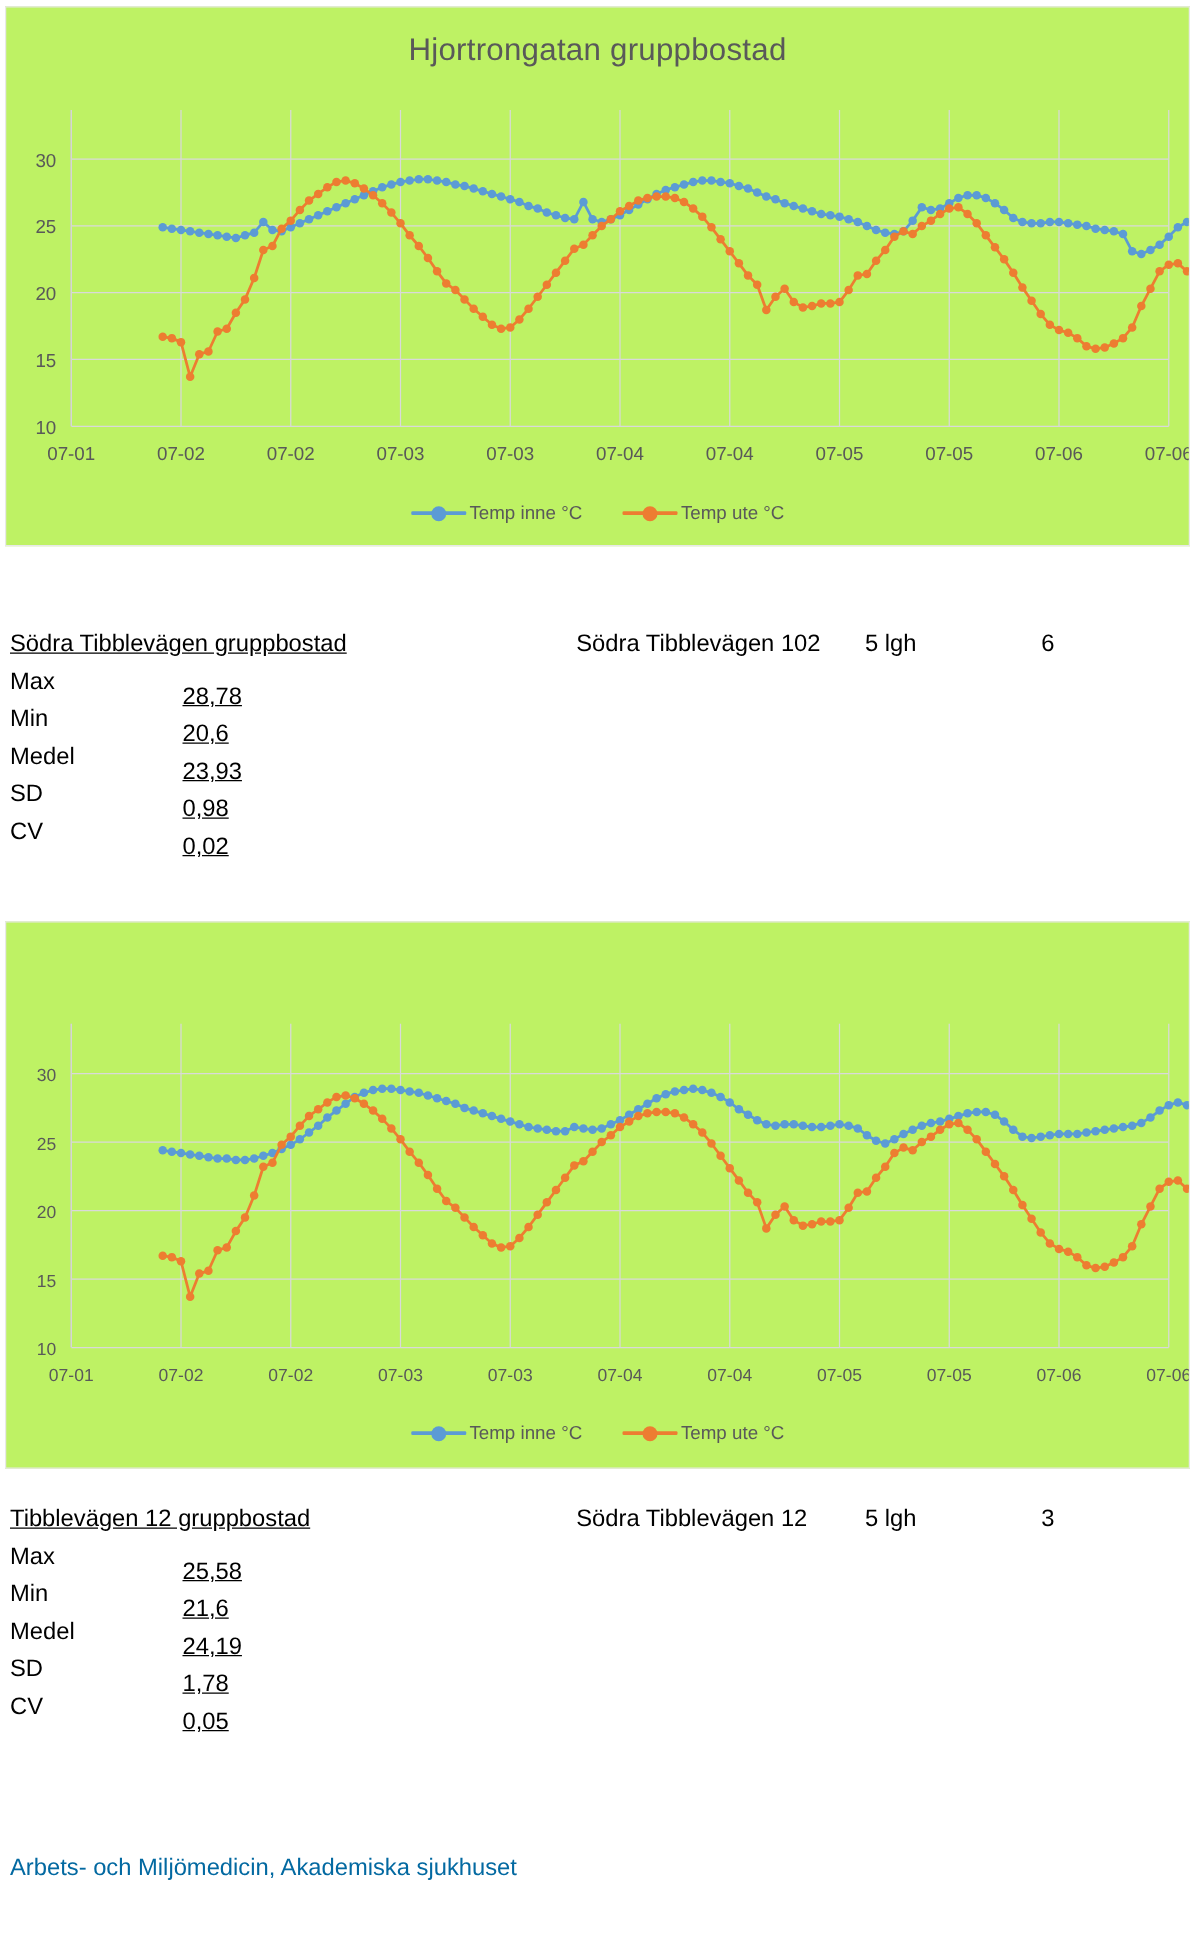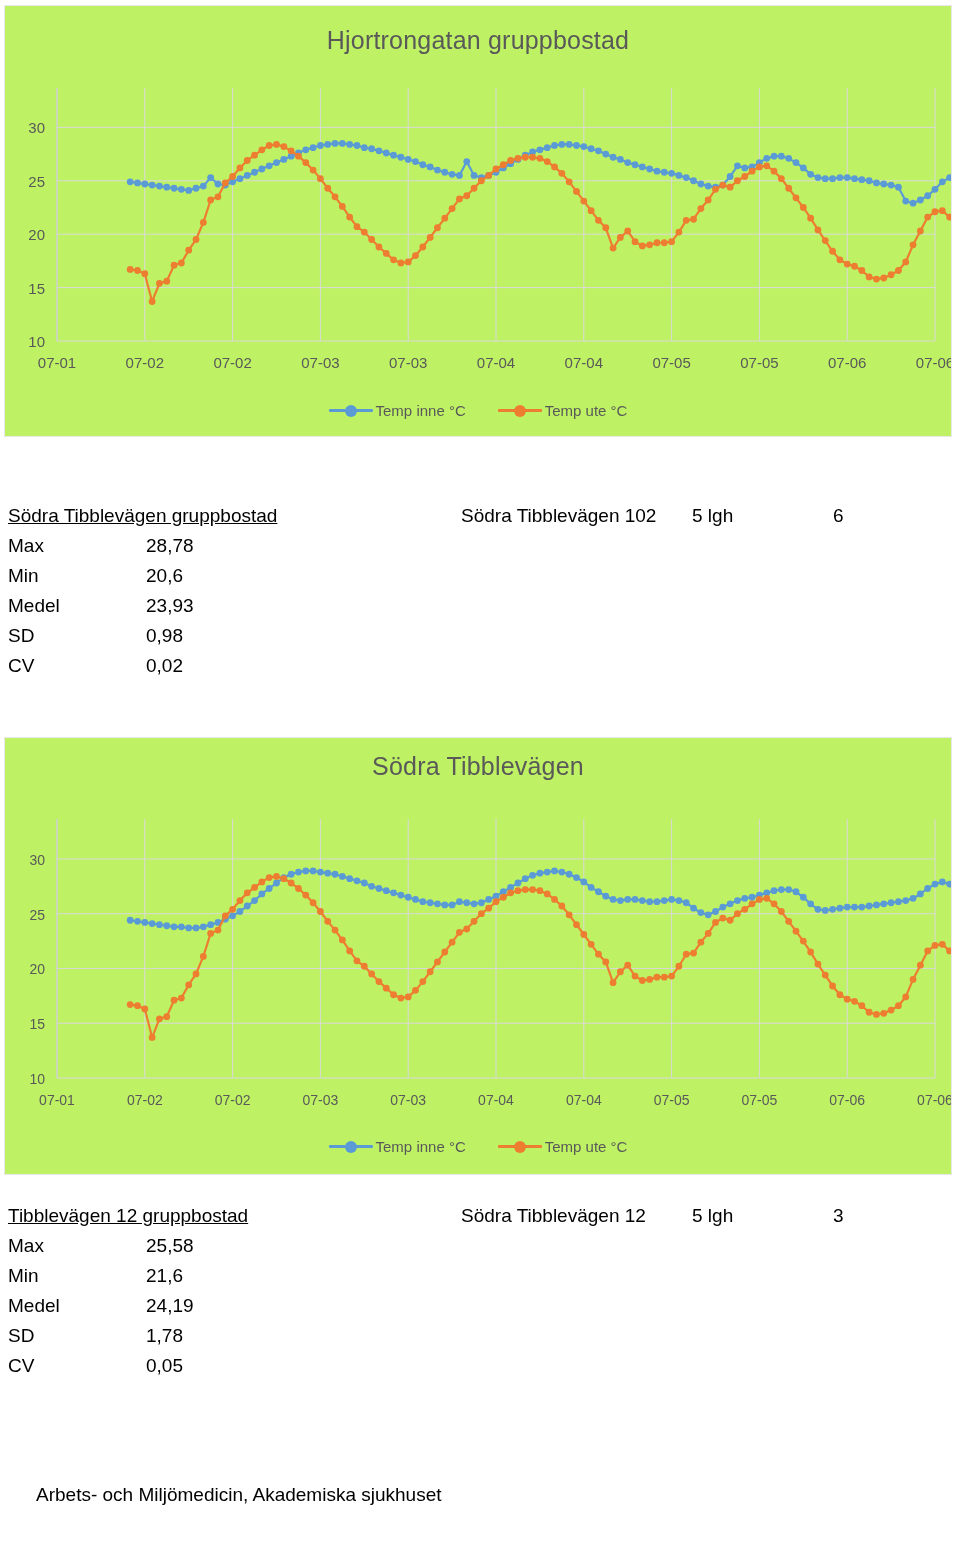--- a/index.html
+++ b/index.html
@@ -51,23 +51,23 @@
   .stats-header{position:relative;height:30px;}
   .stats-title{
     position:absolute;left:0;top:0;
     text-decoration:underline;white-space:nowrap;
   }
   .stats-addr{position:absolute;left:416px;top:0;white-space:nowrap;margin-left:37px;}
   .stats-lgh{position:absolute;left:684px;top:0;white-space:nowrap;}
   .stats-count{position:absolute;left:825px;top:0;white-space:nowrap;}
   .stats-row{position:relative;height:30px;}
   .stats-key{position:absolute;left:0;top:0;}
-  .stats-val{position:absolute;left:138px;top:0;}
+  .stats-val{position:absolute;left:138px;top:12px;text-decoration:underline;}
 
-  .footer{position:absolute;left:8px;font-size:19px;color:#000000;line-height:30px;margin-left:28px;}
+  .footer{position:absolute;left:8px;font-size:19px;color:#0369a1;line-height:30px;}
   #footer{top:1480px;}
   .footer-line{white-space:nowrap;}
 </style>
 </head>
 <body>
 
 <div class="chart-frame" id="chart1-frame">
   <div class="chart-title" id="chart1-title">Hjortrongatan gruppbostad</div>
   <svg class="plot-svg" id="chart1-svg" width="946" height="430">
       <line x1="52" y1="335" x2="930" y2="335" stroke="#d9d9d9" stroke-width="1"></line>
@@ -403,21 +403,20 @@
     <span class="stats-key">SD</span>
     <span class="stats-val">0,98</span>
   </div>
   <div class="stats-row">
     <span class="stats-key">CV</span>
     <span class="stats-val">0,02</span>
   </div>
 </div>
 
 <div class="chart-frame" id="chart2-frame">
-  <div class="chart-title" id="chart2-title">Södra Tibblevägen</div>
   <svg class="plot-svg" id="chart2-svg" width="946" height="436">
       <line x1="52" y1="340" x2="930" y2="340" stroke="#d9d9d9" stroke-width="1"></line>
       <text x="40" y="346" text-anchor="end" fill="#595959" font-size="14" font-family="&quot;Liberation Sans&quot;, sans-serif">10</text>
       <line x1="52" y1="285.22727272727275" x2="930" y2="285.22727272727275" stroke="#d9d9d9" stroke-width="1"></line>
       <text x="40" y="291.22727272727275" text-anchor="end" fill="#595959" font-size="14" font-family="&quot;Liberation Sans&quot;, sans-serif">15</text>
       <line x1="52" y1="230.45454545454544" x2="930" y2="230.45454545454544" stroke="#d9d9d9" stroke-width="1"></line>
       <text x="40" y="236.45454545454544" text-anchor="end" fill="#595959" font-size="14" font-family="&quot;Liberation Sans&quot;, sans-serif">20</text>
       <line x1="52" y1="175.6818181818182" x2="930" y2="175.6818181818182" stroke="#d9d9d9" stroke-width="1"></line>
       <text x="40" y="181.6818181818182" text-anchor="end" fill="#595959" font-size="14" font-family="&quot;Liberation Sans&quot;, sans-serif">25</text>
       <line x1="52" y1="120.9090909090909" x2="930" y2="120.9090909090909" stroke="#d9d9d9" stroke-width="1"></line>

